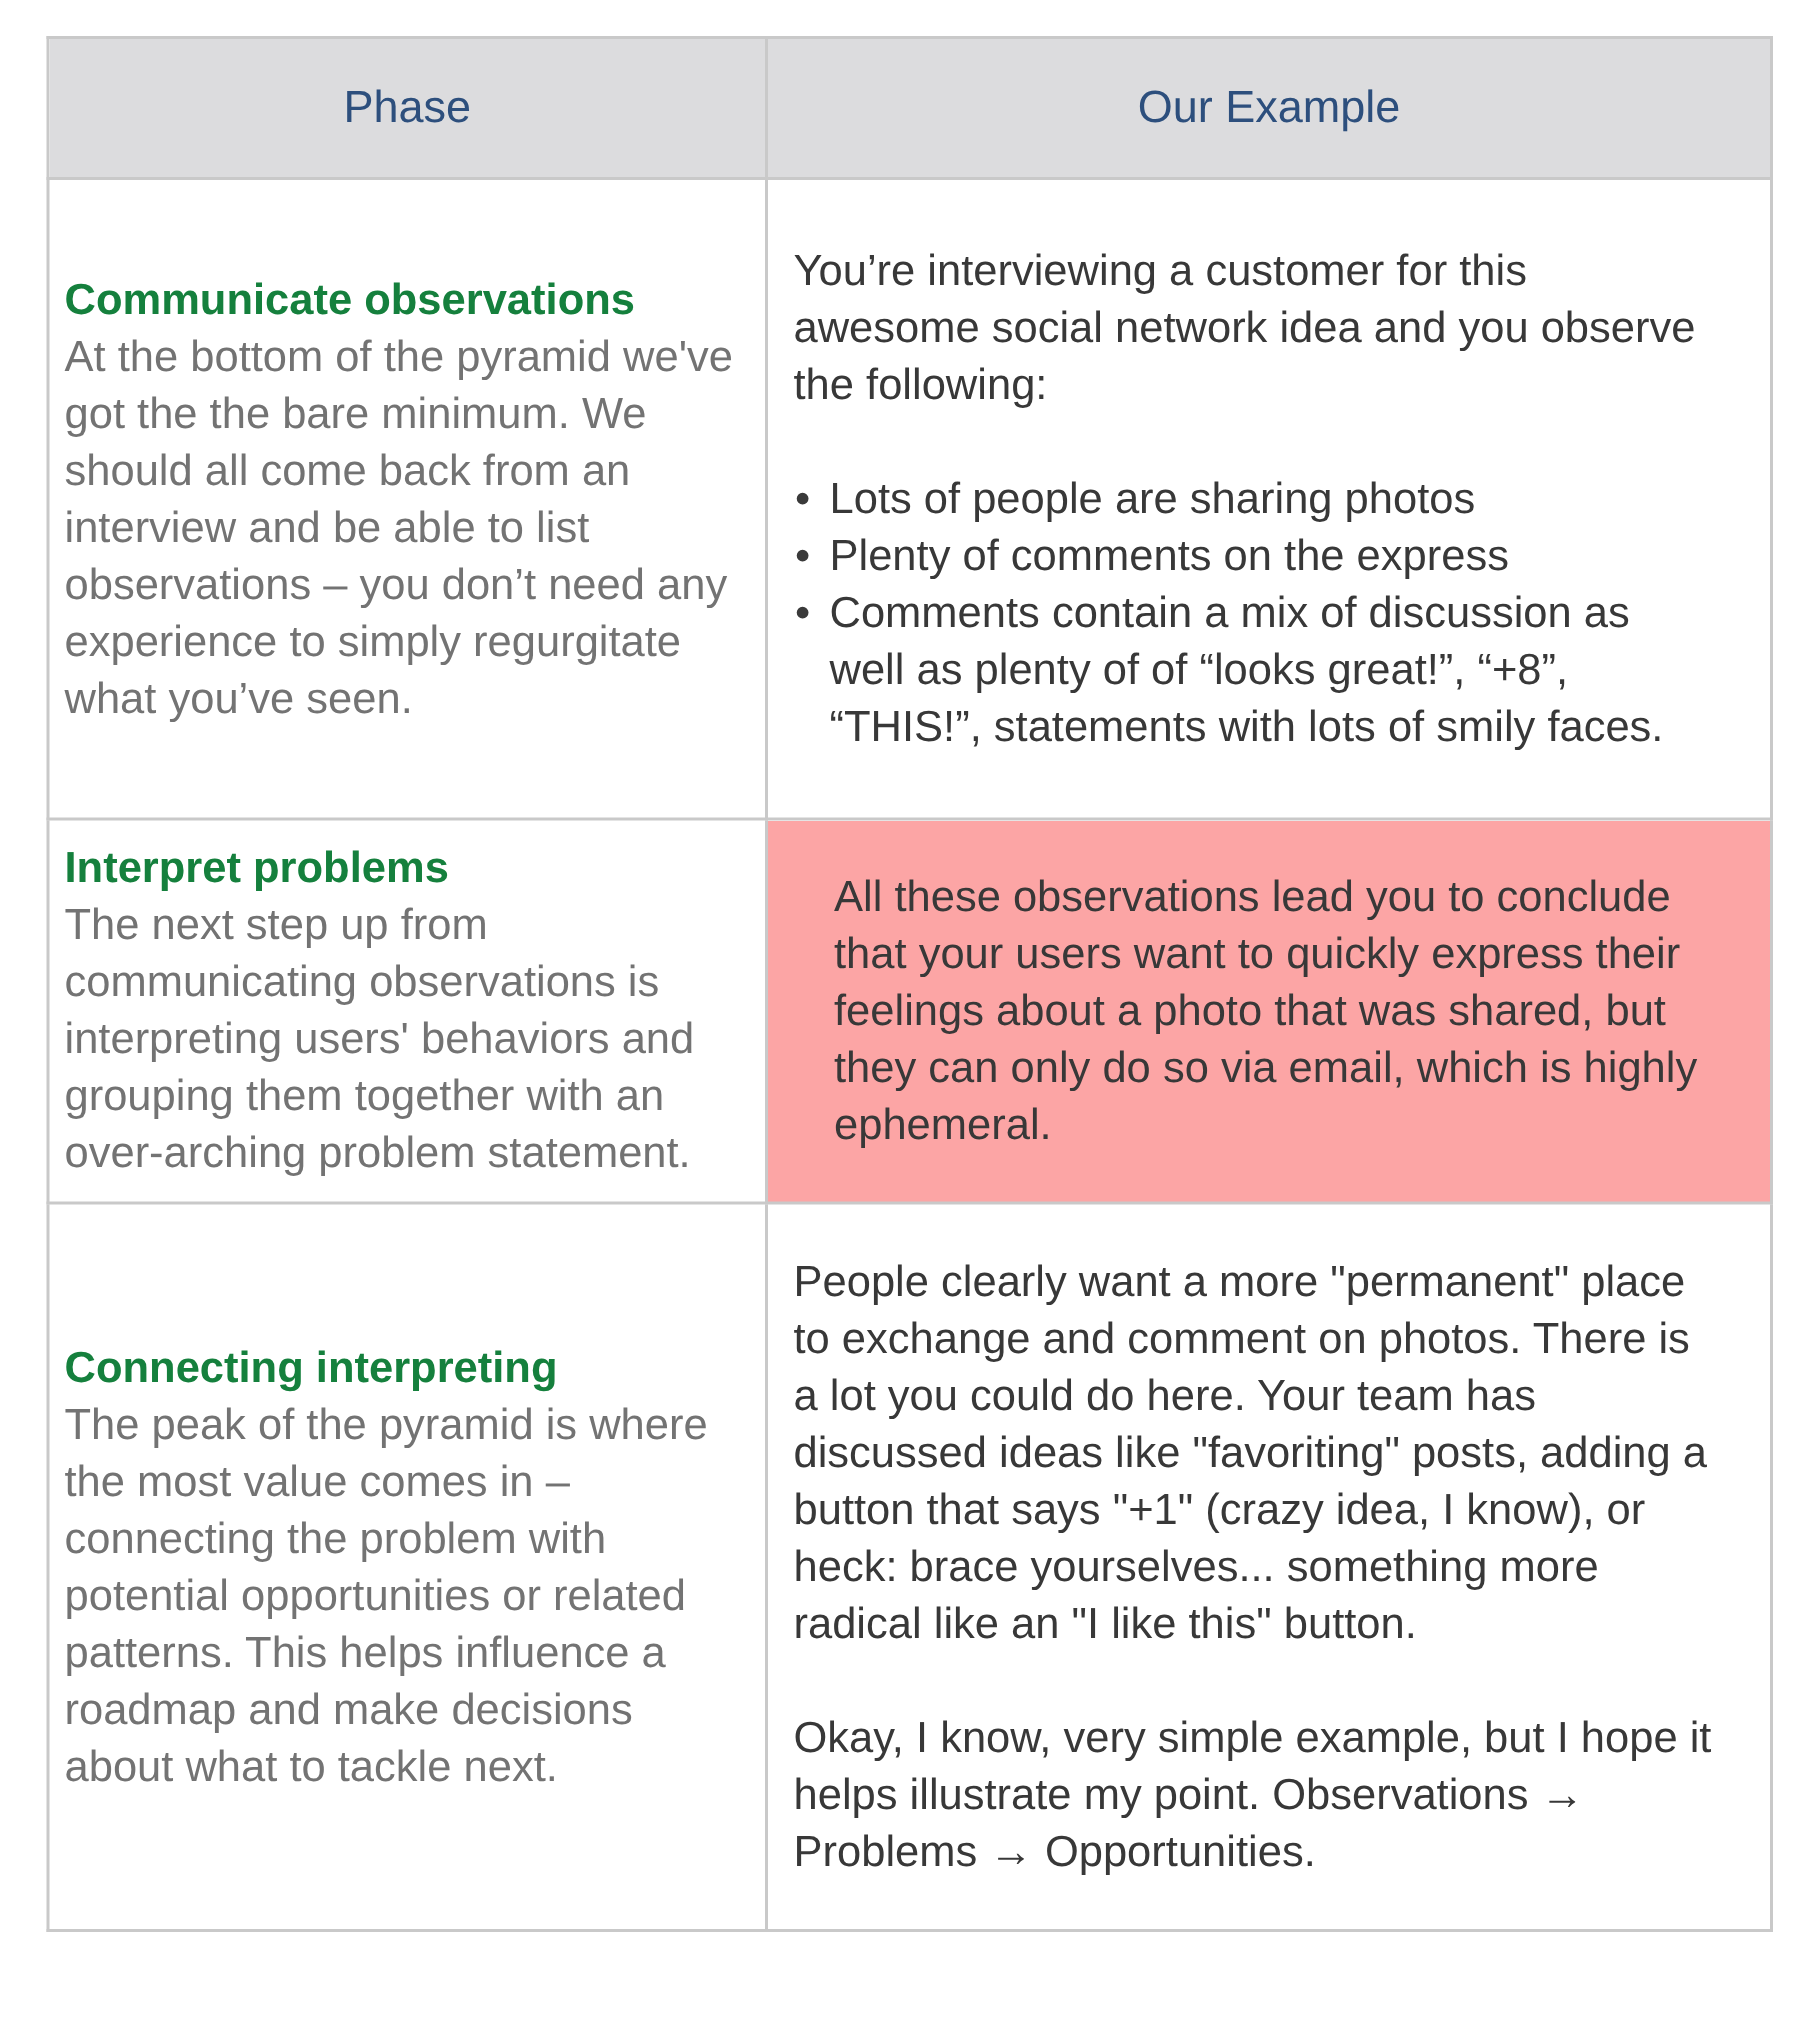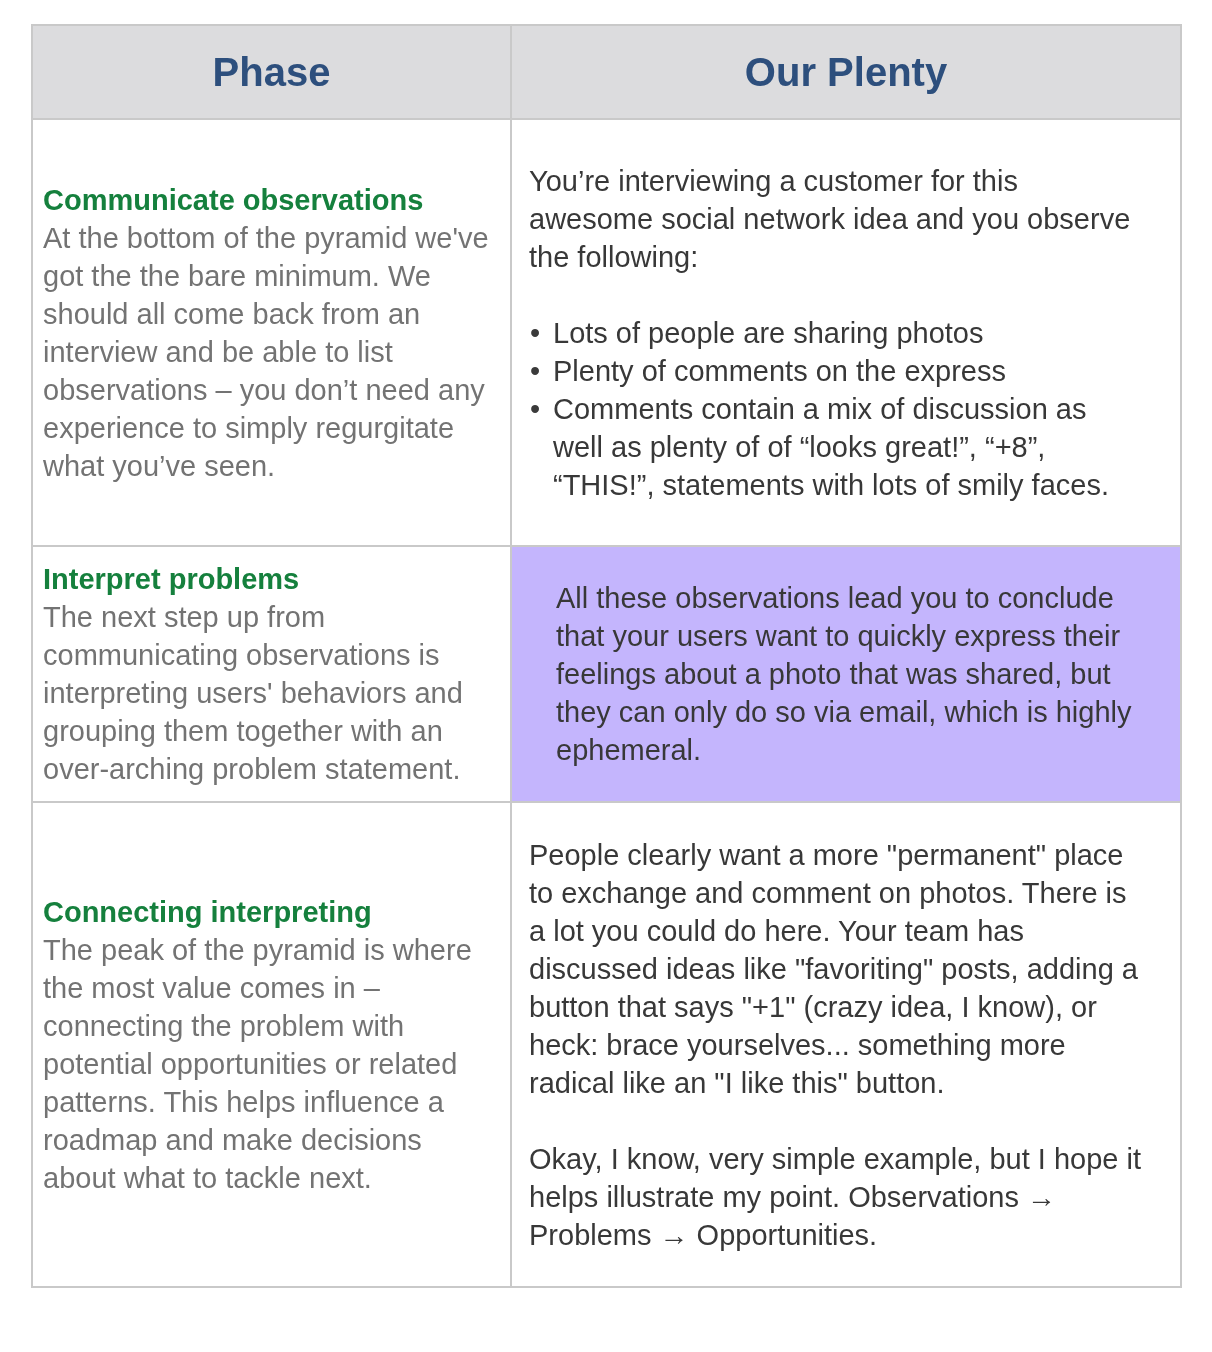--- a/index.html
+++ b/index.html
@@ -33,32 +33,32 @@
     vertical-align: middle;
     overflow: hidden;
   }
   thead tr { height: 94px; }
   tr.row-1 { height: 427px; }
   tr.row-2 { height: 256px; }
   tr.row-3 { height: 485px; }
   th {
     background: #dcdcde;
     color: #2d4f7d;
-    font-size: 40px;
-    font-weight: bold;
+    font-size: 30px;
+    font-weight: normal;
     text-align: center;
   }
   td.phase-cell {
     padding: 0 9px 0 10px;
   }
   td.example-cell {
     padding: 0 37px 0 5px;
   }
   td.example-cell.tinted {
-    background: #c4b5fd;
+    background: #fca5a5;
     padding-left: 32px;
   }
   .phase-title {
     font-weight: bold;
     color: #15803d;
   }
   .phase-body {
     color: #737373;
   }
   td p {
@@ -90,21 +90,21 @@
 
 <div class="page">
   <table class="phase-table">
     <colgroup>
       <col class="col-phase">
       <col class="col-example">
     </colgroup>
     <thead>
       <tr>
         <th>Phase</th>
-        <th>Our Plenty</th>
+        <th>Our Example</th>
       </tr>
     </thead>
     <tbody>
       <tr class="row-1">
         <td class="phase-cell">
           <span class="phase-title">Communicate observations</span><br>
           <span class="phase-body">At the bottom of the pyramid we've got the the bare minimum. We should all come back from an interview and be able to list observations – you don’t need any experience to simply regurgitate what you’ve seen.</span>
         </td>
         <td class="example-cell">
           <p>You’re interviewing a customer for this awesome social network idea and you observe the following:</p>

